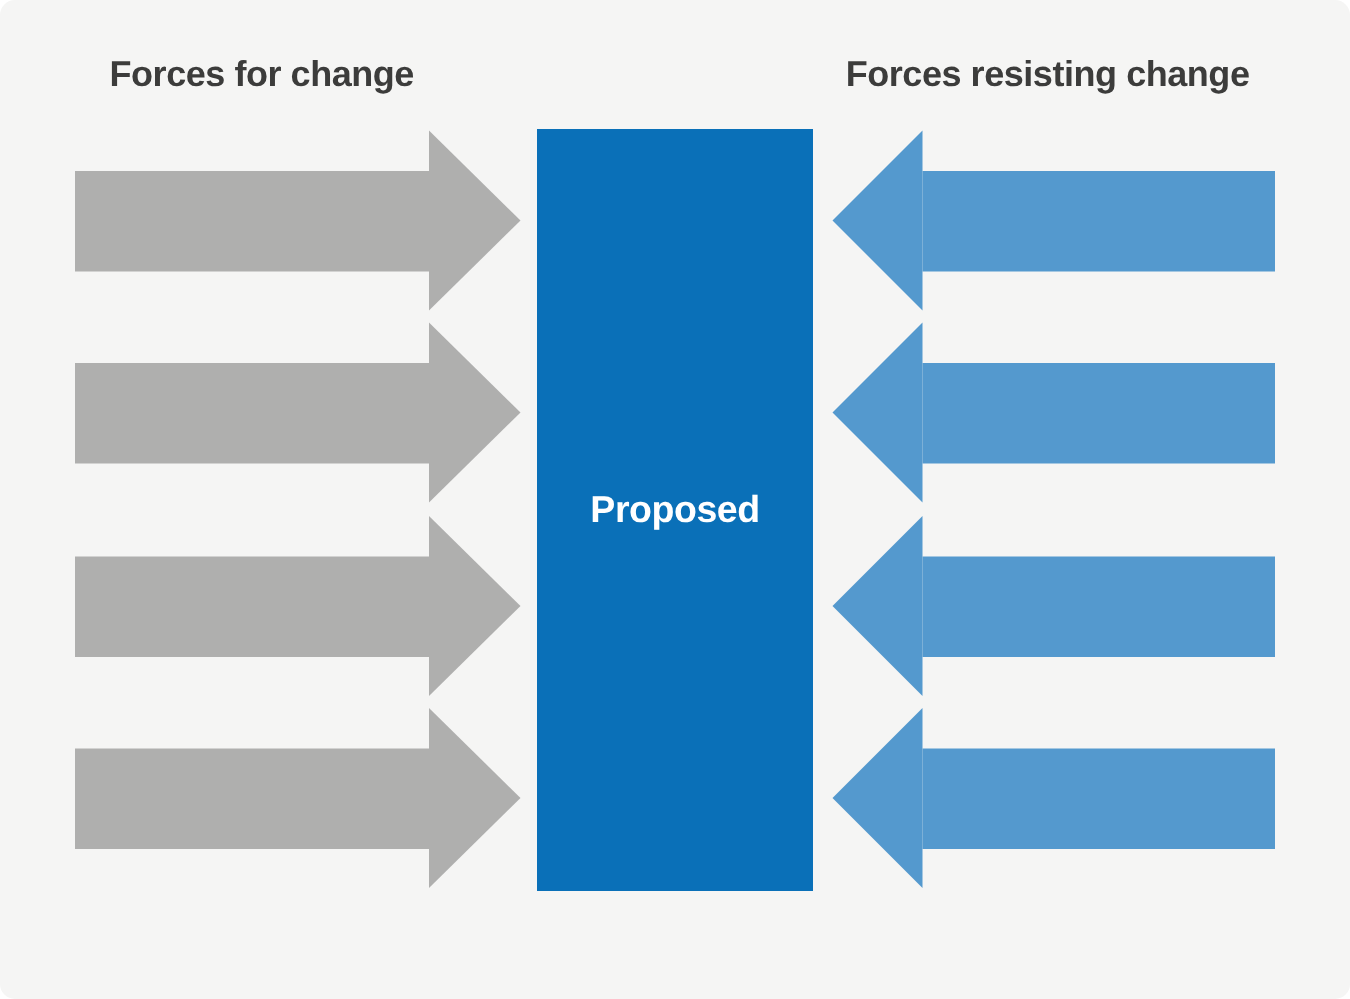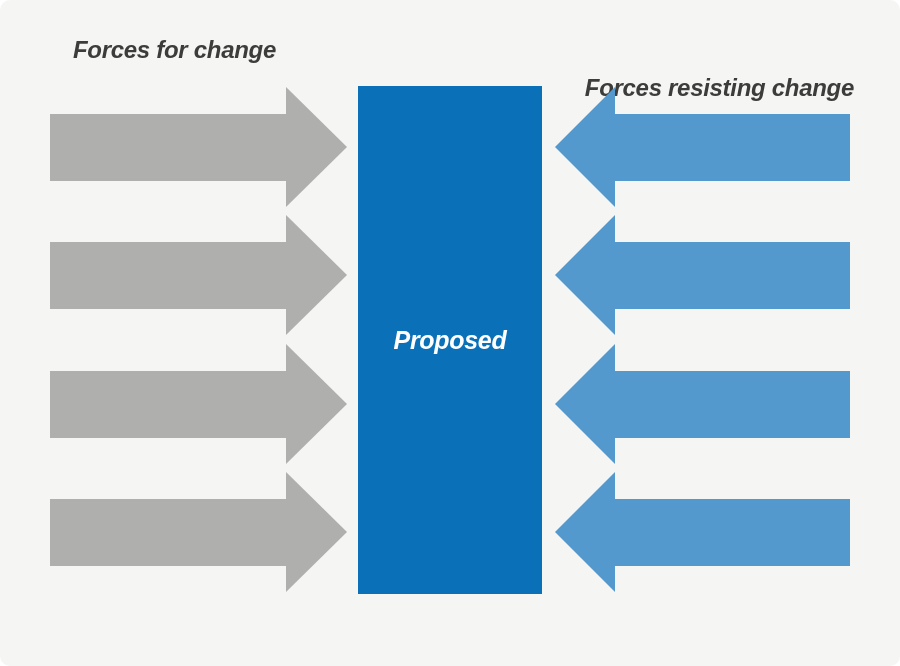--- a/index.html
+++ b/index.html
@@ -8,33 +8,32 @@
     background: #ffffff;
     font-family: "Liberation Sans", sans-serif;
   }
   .canvas {
     position: relative;
     width: 900px;
     height: 666px;
     background: var(--background, #F5F5F4);
     border-radius: 10px;
     overflow: hidden;
-    font-style: italic;
   }
   .heading {
     position: absolute;
     top: 36px;
     font-size: 24px;
     font-weight: bold;
     color: var(--heading-text, #3C3C3B);
     white-space: nowrap;
     letter-spacing: -0.3px;
   }
   .heading-left  { left: 73px; }
-  .heading-right { right: 46px; margin-top: 38px; }
+  .heading-right { right: 67px; }
 
   .arrow-col {
     position: absolute;
     top: 87px;
     display: flex;
     flex-direction: column;
     gap: 7.3px;
   }
   .arrow-col-left  { left: 50px;  width: 297px; }
   .arrow-col-right { left: 555px; width: 295px; }

